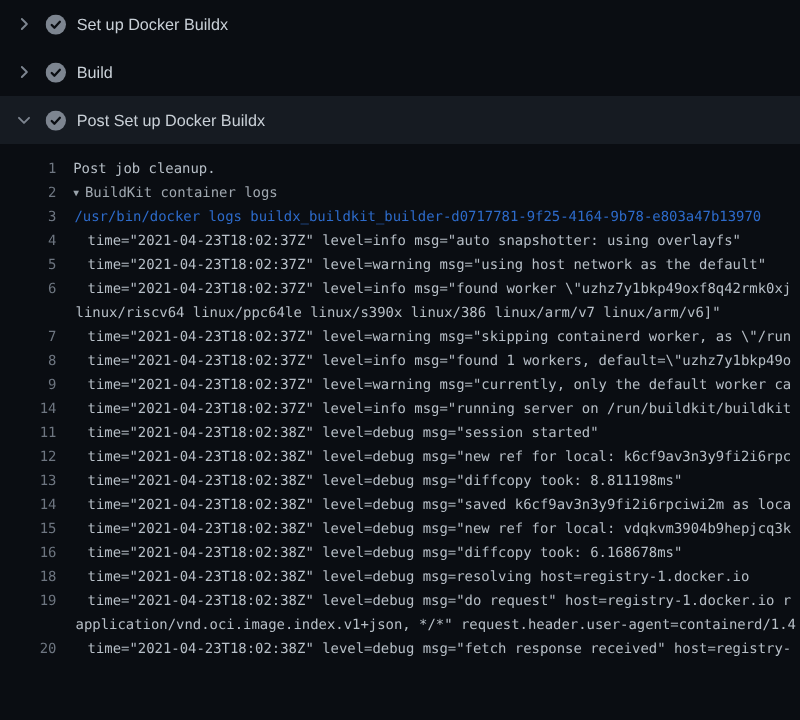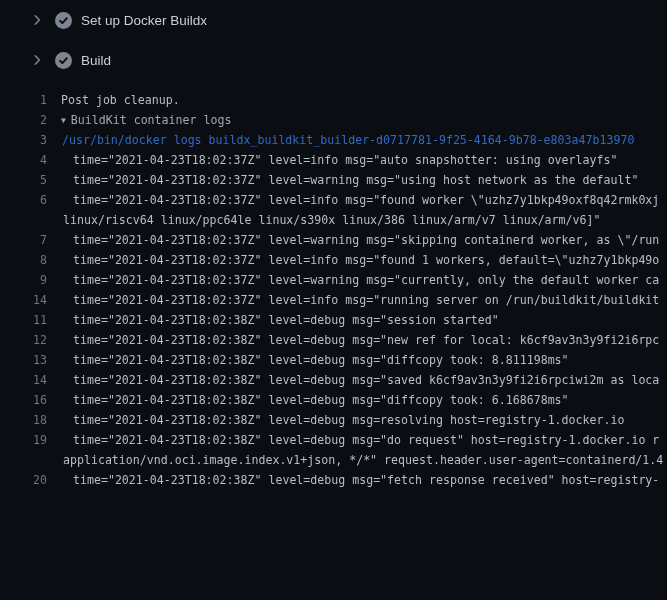--- a/index.html
+++ b/index.html
@@ -1,19 +1,19 @@
 <!DOCTYPE html>
 <html><head>
 <meta charset="utf-8">
 <style>
   html,body{margin:0;padding:0;}
   body{width:667px;height:600px;overflow:hidden;background:#0a0d12;}
   .viewport{position:relative;width:667px;height:600px;background:#0a0d12;overflow:hidden;
             font-family:"Liberation Sans",sans-serif;}
-  .step-header{height:40px;display:flex;align-items:center;padding-left:29px;cursor:pointer;}
+  .step-header{height:40px;display:flex;align-items:center;padding-left:12px;cursor:pointer;}
   .step-header.expanded{background:#161b22;}
   .chev{width:16px;height:16px;display:flex;align-items:center;justify-content:center;flex:none;}
   .check{margin-left:10px;width:17px;height:17px;flex:none;}
   .check svg{display:block;}
   .step-label{margin-left:9px;color:#c9d0d7;font-size:13.5px;}
   .log-area{padding-top:10px;}
   .row{display:flex;height:20px;line-height:20px;
        font-family:"DejaVu Sans Mono","Liberation Mono",monospace;font-size:11.6px;}
   .num{flex:0 0 47px;text-align:right;color:#6e7681;cursor:pointer;}
   .txt{white-space:pre;overflow:hidden;flex:1;color:#b7bfc7;}
@@ -55,20 +55,34 @@
       <span class="check">
         <svg width="17" height="17" viewBox="0 0 16 16">
             <circle cx="8" cy="8" r="8" fill="#7d8590"></circle>
             <path d="M4.8 8.3 L6.9 10.4 L11.2 5.8" fill="none" stroke="#0a0d12" stroke-width="1.8" stroke-linecap="round" stroke-linejoin="round"></path>
           </svg>
       </span>
       <span class="step-label">Build</span>
     </div>
 
 
+    <div class="step-header expanded">
+      <span class="chev">
+        <svg width="16" height="16" viewBox="0 0 16 16">
+            <path d="M3.8 6.2 L8 10.4 L12.2 6.2" fill="none" stroke="#7d8590" stroke-width="1.6" stroke-linecap="round" stroke-linejoin="round"></path>
+          </svg>
+      </span>
+      <span class="check">
+        <svg width="17" height="17" viewBox="0 0 16 16">
+            <circle cx="8" cy="8" r="8" fill="#7d8590"></circle>
+            <path d="M4.8 8.3 L6.9 10.4 L11.2 5.8" fill="none" stroke="#0a0d12" stroke-width="1.8" stroke-linecap="round" stroke-linejoin="round"></path>
+          </svg>
+      </span>
+      <span class="step-label">Post Set up Docker Buildx</span>
+    </div>
 
   </div>
 
   <div class="log-area">
     <div id="log-rows">
         <div class="row plain">
           <span class="num">1</span>
           <span class="txt">Post job cleanup.</span>
         </div>
         <div class="row group">
@@ -121,20 +135,24 @@
         </div>
         <div class="row log">
           <span class="num">13</span>
           <span class="txt">time="2021-04-23T18:02:38Z" level=debug msg="diffcopy took: 8.811198ms"</span>
         </div>
         <div class="row log">
           <span class="num">14</span>
           <span class="txt">time="2021-04-23T18:02:38Z" level=debug msg="saved k6cf9av3n3y9fi2i6rpciwi2m as loca</span>
         </div>
         <div class="row log">
+          <span class="num">15</span>
+          <span class="txt">time="2021-04-23T18:02:38Z" level=debug msg="new ref for local: vdqkvm3904b9hepjcq3k</span>
+        </div>
+        <div class="row log">
           <span class="num">16</span>
           <span class="txt">time="2021-04-23T18:02:38Z" level=debug msg="diffcopy took: 6.168678ms"</span>
         </div>
         <div class="row log">
           <span class="num">18</span>
           <span class="txt">time="2021-04-23T18:02:38Z" level=debug msg=resolving host=registry-1.docker.io</span>
         </div>
         <div class="row log">
           <span class="num">19</span>
           <span class="txt">time="2021-04-23T18:02:38Z" level=debug msg="do request" host=registry-1.docker.io r</span>

